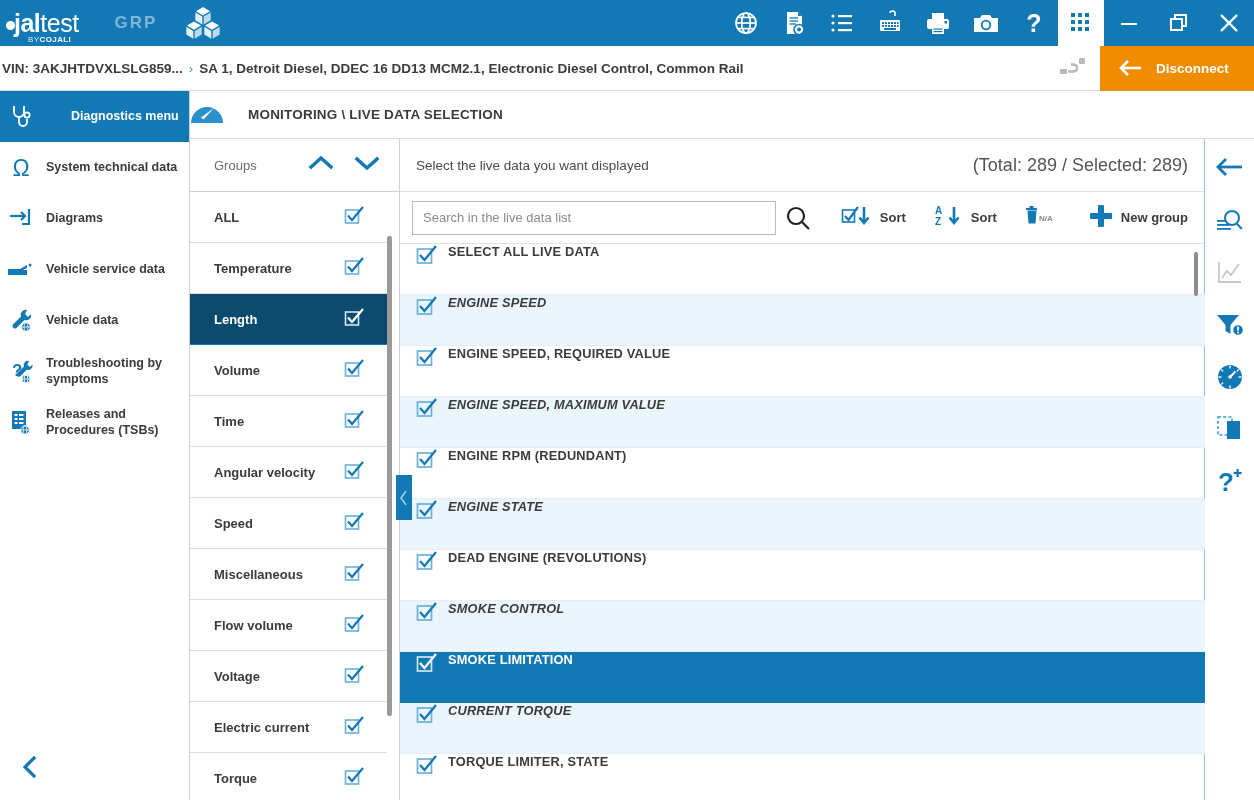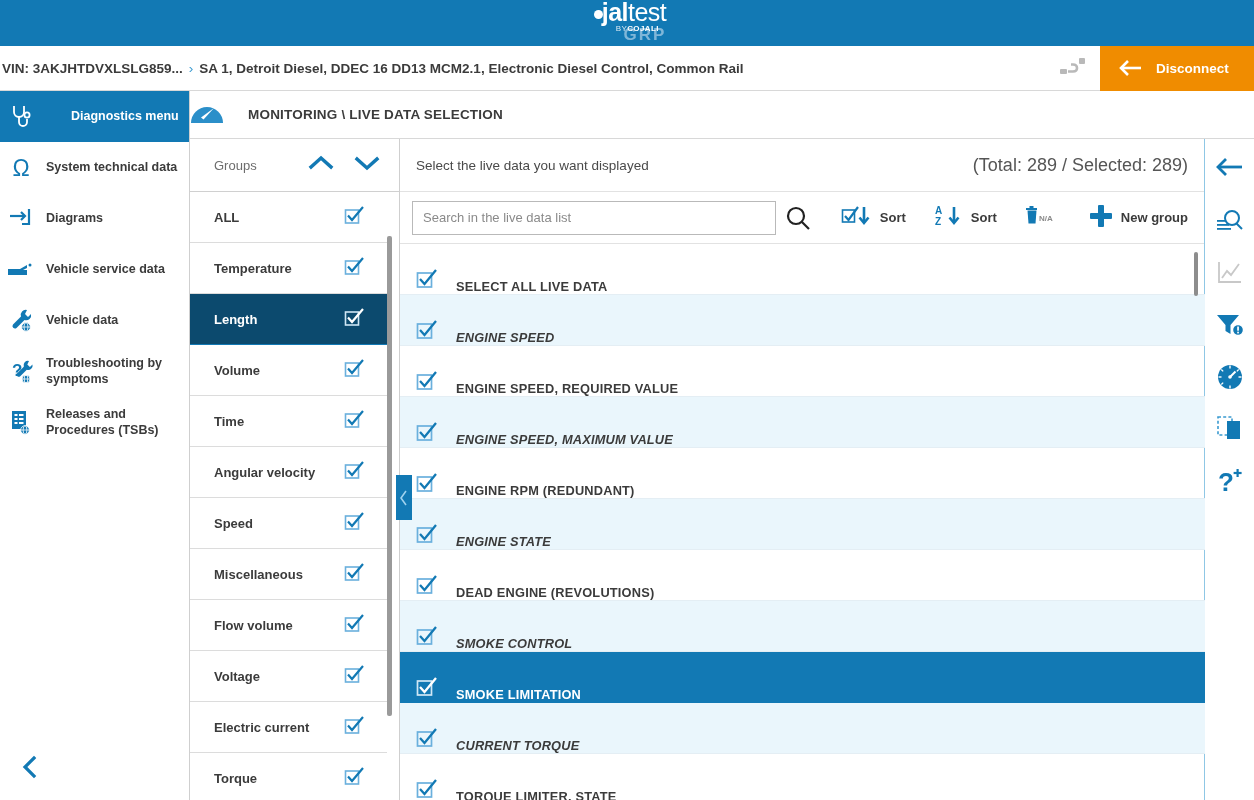--- a/index.html
+++ b/index.html
@@ -7,21 +7,21 @@
     width: 1254px; height: 800px;
     overflow: hidden;
     font-family: "Liberation Sans", sans-serif;
     background: #ffffff;
   }
   .app { position: relative; width: 1254px; height: 800px; }
 
   
   .topbar {
     position: absolute; top: 0; left: 0; width: 1254px; height: 46px;
-    background: #1279b4; display: flex; align-items: center; flex-direction: column;
+    background: #1279b4; display: flex; align-items: center;
   }
   .logo-wrap { display: flex; align-items: center; padding-left: 6px; }
   .logo-main { position: relative; color: #fff; font-size: 25px; font-weight: bold; letter-spacing: -.5px; line-height: 1; }
   .logo-main .dot { display:inline-block; width:9px; height:9px; border-radius:50%; background:#fff; vertical-align: 2px; margin-right:-1px;}
   .logo-main .lt { font-weight: 400; }
   .logo-sub { position:absolute; left: 22px; top: 25px; font-size: 8px; letter-spacing: .4px; color:#fff; font-weight:bold; }
   .logo-sub .by { font-weight: 400; opacity: .85; }
   .grp { color: #7fb6d8; font-size: 17px; font-weight: bold; letter-spacing: 2px; margin-left: 36px; }
   .cubes { margin-left: 26px; width: 40px; height: 34px; }
   .top-icons { margin-left: auto; display: flex; align-items: center; height: 46px; }
@@ -98,21 +98,21 @@
   .searchbox input {
     border: 0; outline: 0; width: 100%; font-size: 13px; color: #333;
     font-family: "Liberation Sans", sans-serif; background: transparent;
   }
   .searchbox input::placeholder { color: #8a8a8a; }
   .search-btn { width: 46px; display:flex; align-items:center; justify-content:center; cursor:pointer; }
   .tool-btn { display:flex; align-items:center; gap: 7px; cursor:pointer; padding: 0 6px; }
   .tool-btn .tb-label { font-size: 13px; font-weight: bold; color: #3b3b3b; white-space: nowrap; }
 
   .datalist { position: absolute; top: 105px; left: 0; width: 805px; height: 556px; overflow: hidden; }
-  .drow { height: 51px; display:flex; align-items:flex-end; padding-left: 16px; gap: 18px; border-bottom: 1px solid #e4eef4; cursor:pointer; }
+  .drow { height: 51px; display:flex; align-items:flex-start; padding-left: 16px; gap: 10px; border-bottom: 1px solid #e4eef4; cursor:pointer; }
   .drow .d-label { font-size: 12.8px; font-weight: bold; color: #3b3b3b; letter-spacing: .2px; }
   .drow.shade { background: #eaf6fc; font-style: italic; }
   .drow.selected { background: #1279b4; border-bottom-color: #1279b4; }
   .drow.selected .d-label { color: #fff; }
   .main-scroll { position:absolute; top: 105px; right: 4px; width: 8px; height: 556px; }
   .main-scroll .thumb { position:absolute; top: 8px; left: 2px; width: 4px; height: 44px; background: #8d8d8d; border-radius:2px; }
 
   .collapse-handle {
     position: absolute; left: 396px; top: 475px; width: 16px; height: 45px;
     background: #1279b4; display:flex; align-items:center; justify-content:center; cursor:pointer; z-index: 5;

